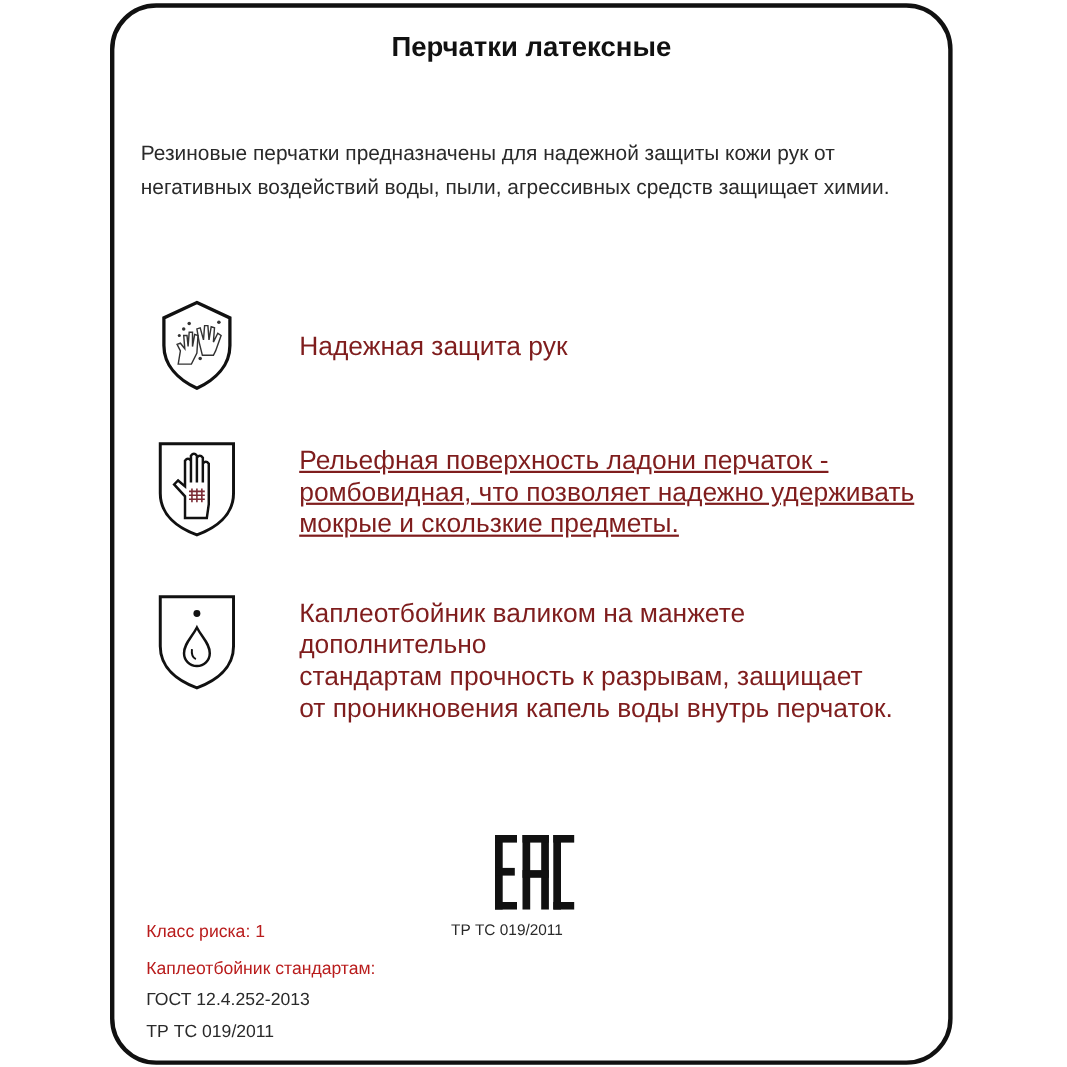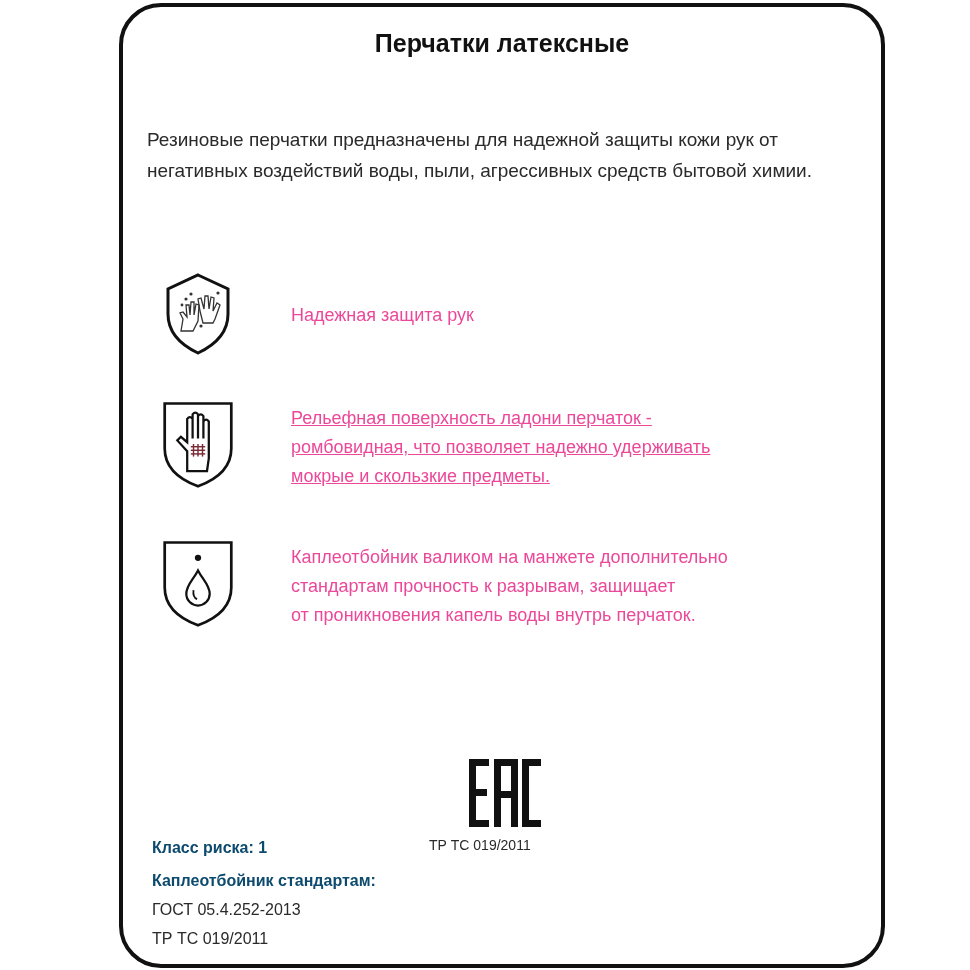--- a/index.html
+++ b/index.html
@@ -3,50 +3,50 @@
   <meta charset="utf-8">
   <style>
     html, body { margin: 0; padding: 0; }
     body {
       width: 970px; height: 970px; background: #ffffff;
       position: relative; overflow: hidden;
       font-family: "Liberation Sans", sans-serif; color: #1a1a1a;
     }
     .card {
       position: absolute; left: 100px; top: 3px; width: 758px; height: 957px;
-      border: 4px solid #111; border-radius: 42px; background: #fff; margin-left: 19px;
+      border: 4px solid #111; border-radius: 42px; background: #fff;
     }
     .title {
       position: absolute; left: 0; right: 0; top: 22px; text-align: center;
       font-size: 25px; font-weight: bold; color: #111;
     }
     .intro {
       position: absolute; left: 24px; top: 117px; width: 720px;
       font-size: 19px; line-height: 31px; color: #2a2a2a;
     }
     .feature { position: absolute; left: 30px; }
     .feature .icon { position: absolute; left: 0; top: 0; width: 90px; height: 90px; }
     .feature .text {
-      position: absolute; left: 138px; font-size: 18px; line-height: 29px;
-      color: #ec4899; white-space: pre-line; width: 560px;
+      position: absolute; left: 138px; font-size: 24px; line-height: 29px;
+      color: #7f1d1d; white-space: pre-line; width: 560px;
     }
     .eac { position: absolute; left: 344px; top: 752px; width: 76px; height: 68px; }
     .eac-caption {
       position: absolute; left: 306px; top: 830px; font-size: 14px; color: #2a2a2a;
     }
     .bottom { position: absolute; left: 29px; top: 826px; font-size: 16px; color: #2a2a2a; }
     .bottom .line { height: 29px; line-height: 29px; }
-    .bold { font-weight: bold; color: #0c4a6e; }
+    .bold { font-weight: normal; color: #b91c1c; }
   </style>
 </head>
 <body>
 
 <div class="card">
   <div class="title">Перчатки латексные</div>
-  <div class="intro">Резиновые перчатки предназначены для надежной защиты кожи рук от негативных воздействий воды, пыли, агрессивных средств бытовой химии.</div>
+  <div class="intro">Резиновые перчатки предназначены для надежной защиты кожи рук от негативных воздействий воды, пыли, агрессивных средств защищает химии.</div>
 
   <div class="feature" style="top:262px;">
     <svg class="icon" viewBox="0 0 90 90">
       <path d="M45 6 L75 20 L75 45 C75 63 62 76 45 84 C28 76 15 63 15 45 L15 20 Z" fill="none" stroke="#111" stroke-width="3"></path>
       <path d="M28 62 L30 50 L27 44 L30 43 L34 48 L33 36 L36 36 L37 46 L38 33 L41 33 L41 46 L43 35 L46 36 L45 52 L40 62 Z" fill="none" stroke="#333" stroke-width="1.3"></path>
       <path d="M50 54 L47 42 L45 30 L48 29 L51 40 L52 27 L55 27 L56 40 L58 28 L61 29 L60 42 L64 34 L67 36 L62 50 L60 54 Z" fill="none" stroke="#333" stroke-width="1.3"></path>
       <circle cx="33" cy="30" r="1.6" fill="#333"></circle>
         <circle cx="38" cy="25" r="1.6" fill="#333"></circle>
       <circle cx="65" cy="24" r="1.6" fill="#333"></circle>
         <circle cx="48" cy="57" r="1.6" fill="#333"></circle>
@@ -98,16 +98,16 @@
       <rect x="55" y="0" width="7" height="68"></rect>
         <rect x="55" y="0" width="19" height="7"></rect>
       <rect x="55" y="61" width="19" height="7"></rect>
     </g>
   </svg>
   <div class="eac-caption">ТР ТС 019/2011</div>
 
   <div class="bottom">
     <div class="line bold">Класс риска: 1</div>
     <div class="line bold" style="margin-top:4px;">Каплеотбойник стандартам:</div>
-    <div class="line">ГОСТ 05.4.252-2013</div>
+    <div class="line">ГОСТ 12.4.252-2013</div>
     <div class="line">ТР ТС 019/2011</div>
   </div>
 </div>
 
 </body></html>

